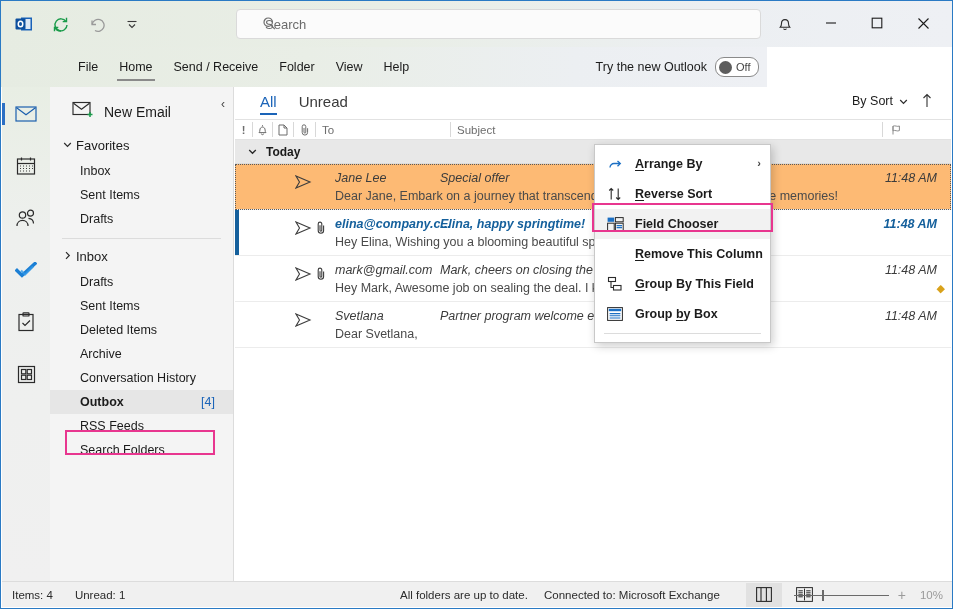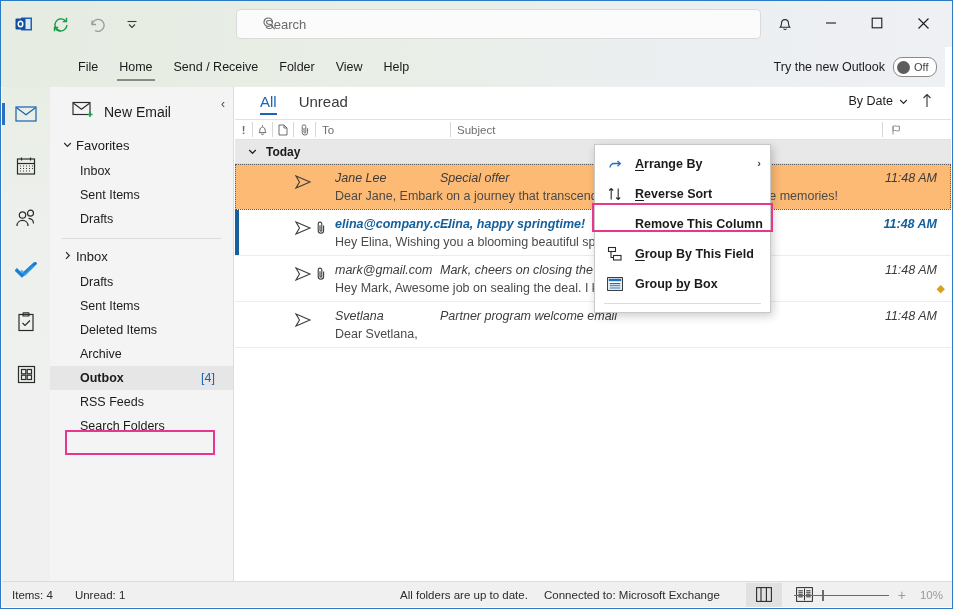--- a/index.html
+++ b/index.html
@@ -33,21 +33,21 @@
     display:flex; align-items:center; padding-left:28px; gap:10px;
   }
   .searchbox .sicon { position:absolute; left:26px; top:7px; }
   .searchbox .stext { color:#6b6b6b; font-size:13px; }
   .winbtns { position:absolute; right:6px; top:6px; display:flex; align-items:center; }
   .winbtn { width:46px; height:32px; display:flex; align-items:center; justify-content:center; cursor:default;}
   .bell { width:46px; height:32px; display:flex; align-items:center; justify-content:center; }
 
   
   .ribbon {
-    position:absolute; left:0; top:46px; width:944px; height:40px;
+    position:absolute; left:0; top:46px; width:766px; height:40px;
     background: linear-gradient(to right,#e6ece2 0%, #e9eee6 40%, #eceff2 75%, #eef0f4 100%);
     display:flex; 
   }
   .tabs { display:flex; align-items:center; padding-left:68px; gap:3px; }
   .tab {
     padding:4px 9px; font-size:12.5px; color:#1b1b1b; cursor:default;
     position:relative;
   }
   .tab.active { color:#1b1b1b; }
   .tab.active:after {
@@ -377,39 +377,42 @@
       </div>
     <div class="fitem">
         <span>Sent Items</span>
       </div>
     <div class="fitem">
         <span>Deleted Items</span>
       </div>
     <div class="fitem">
         <span>Archive</span>
       </div>
+    <div class="fitem">
+        <span>Conversation History</span>
+      </div>
     <div class="fitem outbox">
       <span>Outbox</span>
       <span class="cnt">[4]</span>
     </div>
     <div class="fitem">
         <span>RSS Feeds</span>
       </div>
     <div class="fitem">
         <span>Search Folders</span>
       </div>
   </div>
   <div class="hlbox"></div>
 
   <div class="listpane">
     <div class="filterbar">
       <span class="fl on">All</span>
       <span class="fl">Unread</span>
       <span class="bydate">
-        <span>By Date</span>
+        <span>By Sort</span>
         <svg width="11" height="11" viewBox="0 0 11 11" fill="none" stroke="#2b2b2b" stroke-width="1.2">
             <path d="M2.2 4l3.3 3.3L8.8 4"></path>
           </svg>
       </span>
       <span class="sortarrow">
         <svg width="12" height="15" viewBox="0 0 12 15" fill="none" stroke="#333" stroke-width="1.1">
             <path d="M6 14V1.5M2.5 5L6 1.5 9.5 5"></path>
           </svg>
       </span>
     </div>
@@ -529,20 +532,32 @@
     <div class="ctxitem">
       <span class="ico">
         <svg width="16" height="16" viewBox="0 0 16 16" fill="none" stroke="#2b2b2b" stroke-width="1.1">
           <path d="M4.2 13.5V2.5M2.2 4.5l2-2 2 2"></path>
           <path d="M11.2 2.5v11M9.2 11.5l2 2 2-2"></path>
         </svg>
       </span>
       <span><span class="u">R</span>everse Sort</span>
     </div>
 
+    <div class="ctxitem hl">
+      <span class="ico">
+        <svg width="17" height="15" viewBox="0 0 17 15">
+          <rect x="0.6" y="0.6" width="6.6" height="4.2" fill="#1b6fc4"></rect>
+          <rect x="8.4" y="0.6" width="7.8" height="4.2" fill="none" stroke="#2b2b2b" stroke-width="1"></rect>
+          <rect x="0.6" y="6.2" width="6.6" height="7.8" fill="none" stroke="#2b2b2b" stroke-width="1"></rect>
+          <rect x="8.4" y="6.2" width="7.8" height="7.8" fill="none" stroke="#2b2b2b" stroke-width="1"></rect>
+          <path d="M9.6 8.6h5.4M9.6 10.6h5.4" stroke="#1b6fc4" stroke-width="1.1"></path>
+        </svg>
+      </span>
+      <span>Field <span class="u">C</span>hooser</span>
+    </div>
 
     <div class="ctxitem">
       <span class="ico"></span>
       <span><span class="u">R</span>emove This Column</span>
     </div>
 
     <div class="ctxitem">
       <span class="ico">
         <svg width="16" height="16" viewBox="0 0 16 16" fill="none" stroke="#2b2b2b" stroke-width="1.1">
           <rect x="1.5" y="1.5" width="7" height="4"></rect>

